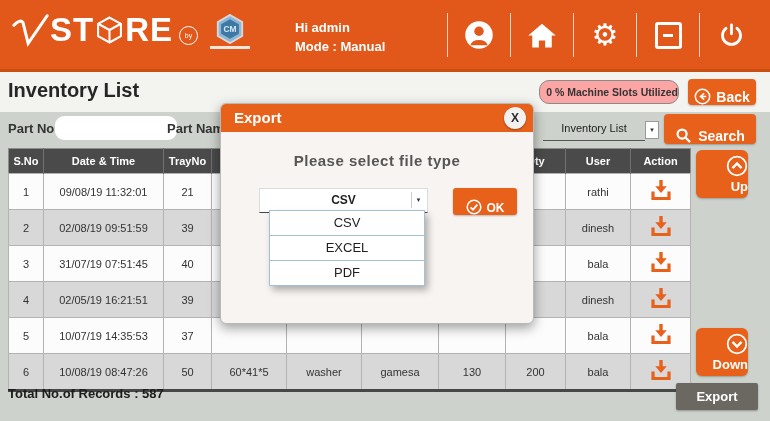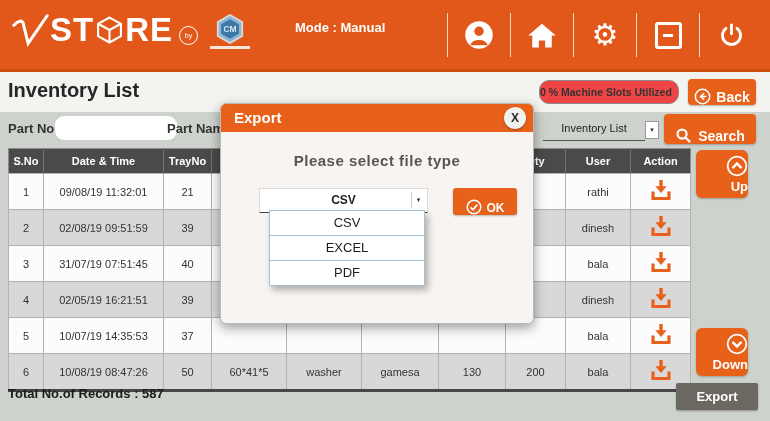--- a/index.html
+++ b/index.html
@@ -18,22 +18,22 @@
   .craft-bar{width:40px;height:3px;background:#fff;margin-top:2px;opacity:.85;}
   .userinfo{position:absolute;left:295px;top:18px;color:#fff;font-size:13px;font-weight:bold;line-height:19px;}
   .hicons{position:absolute;left:447px;top:13px;height:44px;display:flex;}
   .hicon{width:62px;display:flex;align-items:center;justify-content:center;border-left:1px solid rgba(255,255,255,.75);cursor:pointer;}
   .gear-glyph{font-family:"DejaVu Sans",sans-serif;font-size:30px;color:#fff;line-height:30px;}
   .minsq{width:21px;height:21px;border:3px solid #fff;border-radius:3px;display:flex;align-items:center;justify-content:center;}
   .minsq span{display:block;width:10px;height:3px;background:#fff;}
   
   .titlebar{position:absolute;left:0;top:72px;width:770px;height:40px;background:#F3F3F0;}
   .pagetitle{position:absolute;left:8px;top:7px;font-size:20px;font-weight:bold;color:#262626;}
-  .slots-badge{position:absolute;left:539px;top:8px;width:138px;height:22px;background:#ef4444;border:1px solid #8a8a8a;
-               border-radius:10px;font-size:10.5px;font-weight:bold;color:#333;text-align:left;line-height:22px;}
+  .slots-badge{position:absolute;left:539px;top:8px;width:138px;height:22px;background:#fca5a5;border:1px solid #8a8a8a;
+               border-radius:10px;font-size:10.5px;font-weight:bold;color:#333;text-align:right;line-height:22px;}
   .btn{background:#E8611A;color:#fff;font-weight:bold;border-radius:4px;display:flex;align-items:flex-end;justify-content:center;cursor:pointer;box-shadow:0 1px 2px rgba(0,0,0,.25);}
   .back-btn{position:absolute;left:688px;top:7px;width:68px;height:26px;font-size:14px;gap:5px;}
   
   .filterbar{position:absolute;left:0;top:112px;width:770px;height:36px;}
   .flabel{position:absolute;font-size:13px;font-weight:bold;color:#333;top:9px;}
   .partno-input{position:absolute;left:55px;top:4px;width:106px;height:24px;border:none;border-radius:9px;background:#fff;outline:none;padding:0 8px;font-size:12px;}
   .frag{position:absolute;left:487px;top:10px;font-size:13px;color:#333;}
   .inv-select{position:absolute;left:543px;top:7px;width:102px;height:21px;border-bottom:1px solid #555;cursor:pointer;}
   .inv-select .val{display:block;text-align:center;font-size:11px;color:#222;line-height:19px;}
   .inv-caret{position:absolute;right:-14px;top:2px;width:12px;height:16px;background:#fff;border:1px solid #999;
@@ -93,20 +93,21 @@
         <svg width="32" height="30" viewBox="0 0 34 32">
           <polygon points="17,1 30,8.5 30,23.5 17,31 4,23.5 4,8.5" fill="#8FB6D4" stroke="#d9d9d9" stroke-width="2"></polygon>
           <polygon points="17,5.5 26.5,11 26.5,21 17,26.5 7.5,21 7.5,11" fill="#3E79A6"></polygon>
           <text x="17" y="19.5" text-anchor="middle" font-size="9" fill="#d7e9f6" font-weight="bold">CM</text>
         </svg>
         <span class="craft-bar"></span>
       </div>
     </div>
 
     <div class="userinfo">
+      <div>Hi admin</div>
       <div>Mode : Manual</div>
     </div>
 
     <div class="hicons">
       <div class="hicon">
         <svg width="30" height="30" viewBox="0 0 24 24">
           <circle cx="12" cy="12" r="11" fill="#fff"></circle>
           <circle cx="12" cy="9" r="3.8" fill="#E2581A"></circle>
           <path d="M5 20.2 a7.2 5.6 0 0 1 14 0 Z" fill="#E2581A"></path>
         </svg>

